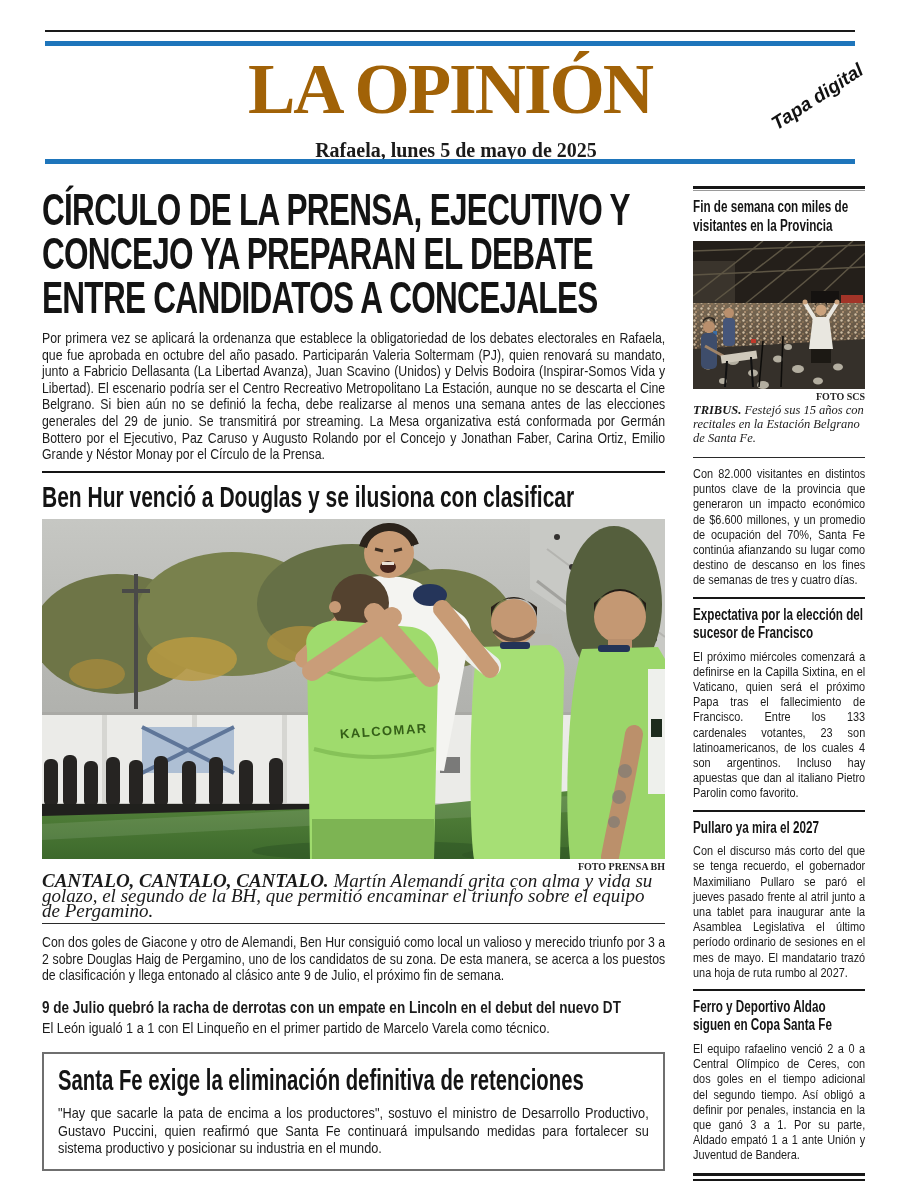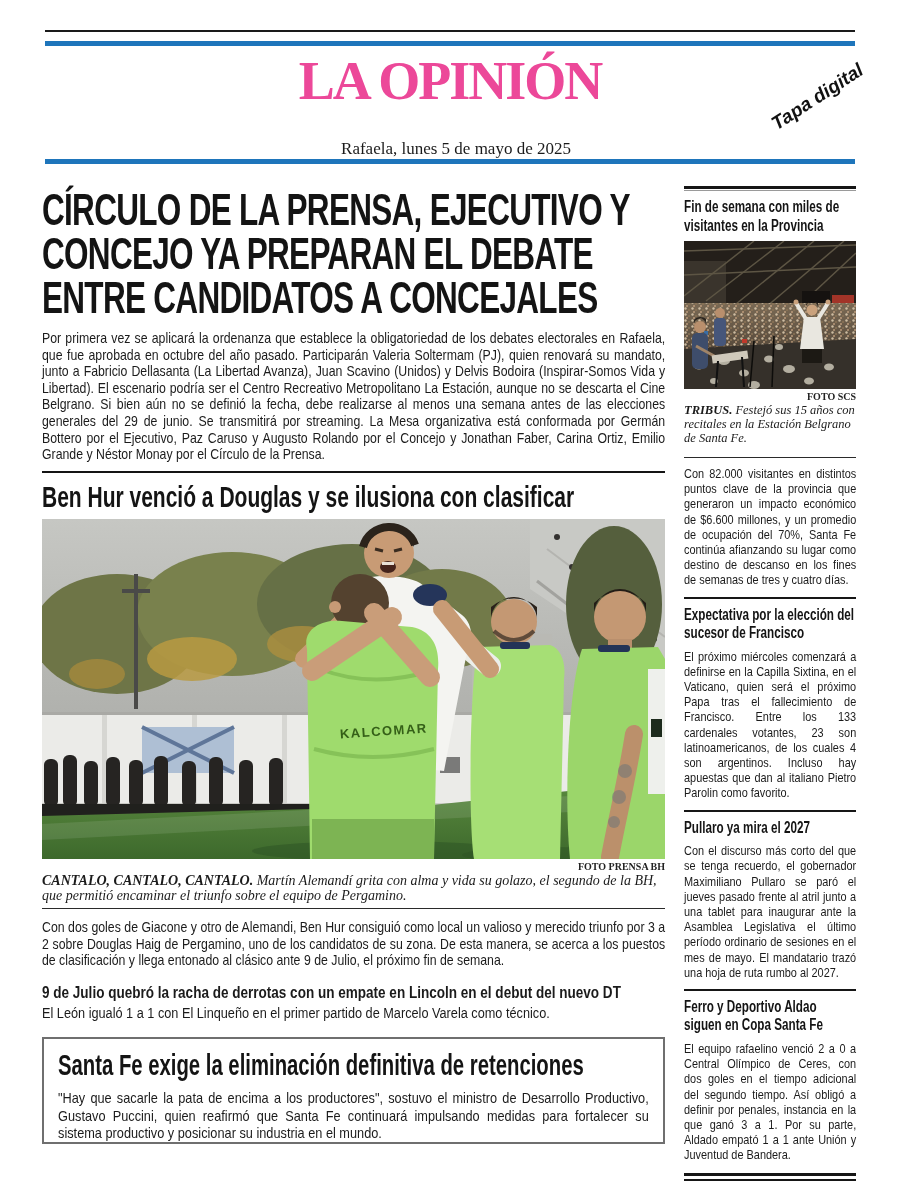--- a/index.html
+++ b/index.html
@@ -5,56 +5,56 @@
   html,body { margin:0; padding:0; background:#ffffff; }
   .page { position:relative; width:900px; height:1189px; background:#ffffff;
           font-family:"Liberation Sans", sans-serif; color:#1b1b1b; overflow:hidden; }
 
   
   .rule-black-top { position:absolute; left:45px; top:30px; width:810px; height:2px; background:#1a1a1a; }
   .rule-blue-top  { position:absolute; left:45px; top:41px; width:810px; height:5px; background:#1e75bb; }
   .rule-blue-bot  { position:absolute; left:45px; top:159px; width:810px; height:5px; background:#1e75bb; }
 
   .logo { position:absolute; left:0; right:0; top:54px; text-align:center;
-          font-family:"Liberation Serif", serif; font-weight:bold; font-size:54px;
-          line-height:1; color:#ec4899; letter-spacing:-2px; }
+          font-family:"Liberation Serif", serif; font-weight:bold; font-size:71px;
+          line-height:1; color:#a16207; letter-spacing:-2px; }
   .tapa { position:absolute; right:30px; top:86px; transform:rotate(-33deg);
           font-weight:bold; font-style:italic; font-size:19px; color:#111; }
   .dateline { position:absolute; left:12px; right:0; top:139px; text-align:center;
-          font-family:"Liberation Serif", serif; font-weight:normal; font-size:17px; }
-
-  .content { position:absolute; left:42px; top:186px; width:810px; display:flex; gap:19px; }
+          font-family:"Liberation Serif", serif; font-weight:bold; font-size:20px; }
+
+  .content { position:absolute; left:42px; top:186px; width:810px; display:flex; gap:28px; }
   .main-col { width:623px; flex:0 0 623px; }
   .sidebar  { width:172px; flex:0 0 172px; }
 
   
   .cx     { transform-origin:0 0; }
   .m-cx70 { width:890px; transform:scaleX(0.70); }
   .m-cx82 { width:760px; transform:scaleX(0.82); }
   .b-cx70 { width:844px; transform:scaleX(0.70); }
   .b-cx85 { width:695px; transform:scaleX(0.85); }
   .s-cx73 { width:236px; transform:scaleX(0.73); }
   .s-cx84 { width:205px; transform:scaleX(0.84); }
 
   h1.headline { margin:2px 0 10px; font-size:45px; line-height:44px; letter-spacing:-1px; font-weight:bold; color:#141414; }
   .lead  { margin:0 0 8px; font-size:15px; line-height:16.6px; text-align:justify; }
   .col-rule { border:none; border-top:2.5px solid #141414; margin:8px 0 7px; width:623px; }
   h2.sports-head { margin:2px 0 6px; font-size:30px; line-height:33px; font-weight:bold; color:#141414; }
 
   .photo { display:block; margin-top:6px; }
   .credit { text-align:right; font-family:"Liberation Serif", serif; font-weight:bold; font-size:10px; margin:2px 0 1px; color:#222; }
-  .caption { font-family:"Liberation Serif", serif; font-style:italic; font-size:14px; line-height:15px;
+  .caption { font-family:"Liberation Serif", serif; font-style:italic; font-size:19px; line-height:15px;
              margin:0 0 10px; padding-bottom:5px; border-bottom:1.5px solid #2a2a2a; }
   .caption .lead-in { font-weight:bold; }
 
   .body-text { margin:4px 0 0; font-size:15px; line-height:16.8px; text-align:justify; }
   .sub-bold  { margin:14px 0 2px; font-size:16.5px; font-weight:bold; }
   .sub-reg   { margin:0; font-size:15.5px; }
 
-  .box { box-sizing:border-box; width:623px; margin-top:15px; border:2px solid #6f6f6f; padding:8px 14px 0; background:#fff; }
+  .box { box-sizing:border-box; width:623px; margin-top:15px; border:2px solid #6f6f6f; padding:8px 14px 12px; background:#fff; }
   .box h3 { margin:2px 0 8px; font-size:29px; line-height:32px; font-weight:bold; color:#141414; }
   .box p  { margin:0; font-size:15px; line-height:17.5px; text-align:justify; }
 
   
   .sb-top { height:5px; border-top:3px solid #161616; border-bottom:1px solid #9a9a9a; box-sizing:border-box; margin-bottom:7px; }
   .sb-bottom { height:8px; border-top:3px solid #161616; border-bottom:2.5px solid #161616; box-sizing:border-box; margin-top:10px; }
   .sidebar h4 { margin:0 0 6px; font-size:16px; line-height:18.5px; font-weight:bold; color:#141414; }
   .sidebar .sb-body { margin:0; font-size:13px; line-height:15.2px; text-align:justify; }
   .sb-rule { border:none; border-top:2px solid #161616; margin:9px 0 7px; width:172px; }
   .sidebar .credit { font-size:10px; }

